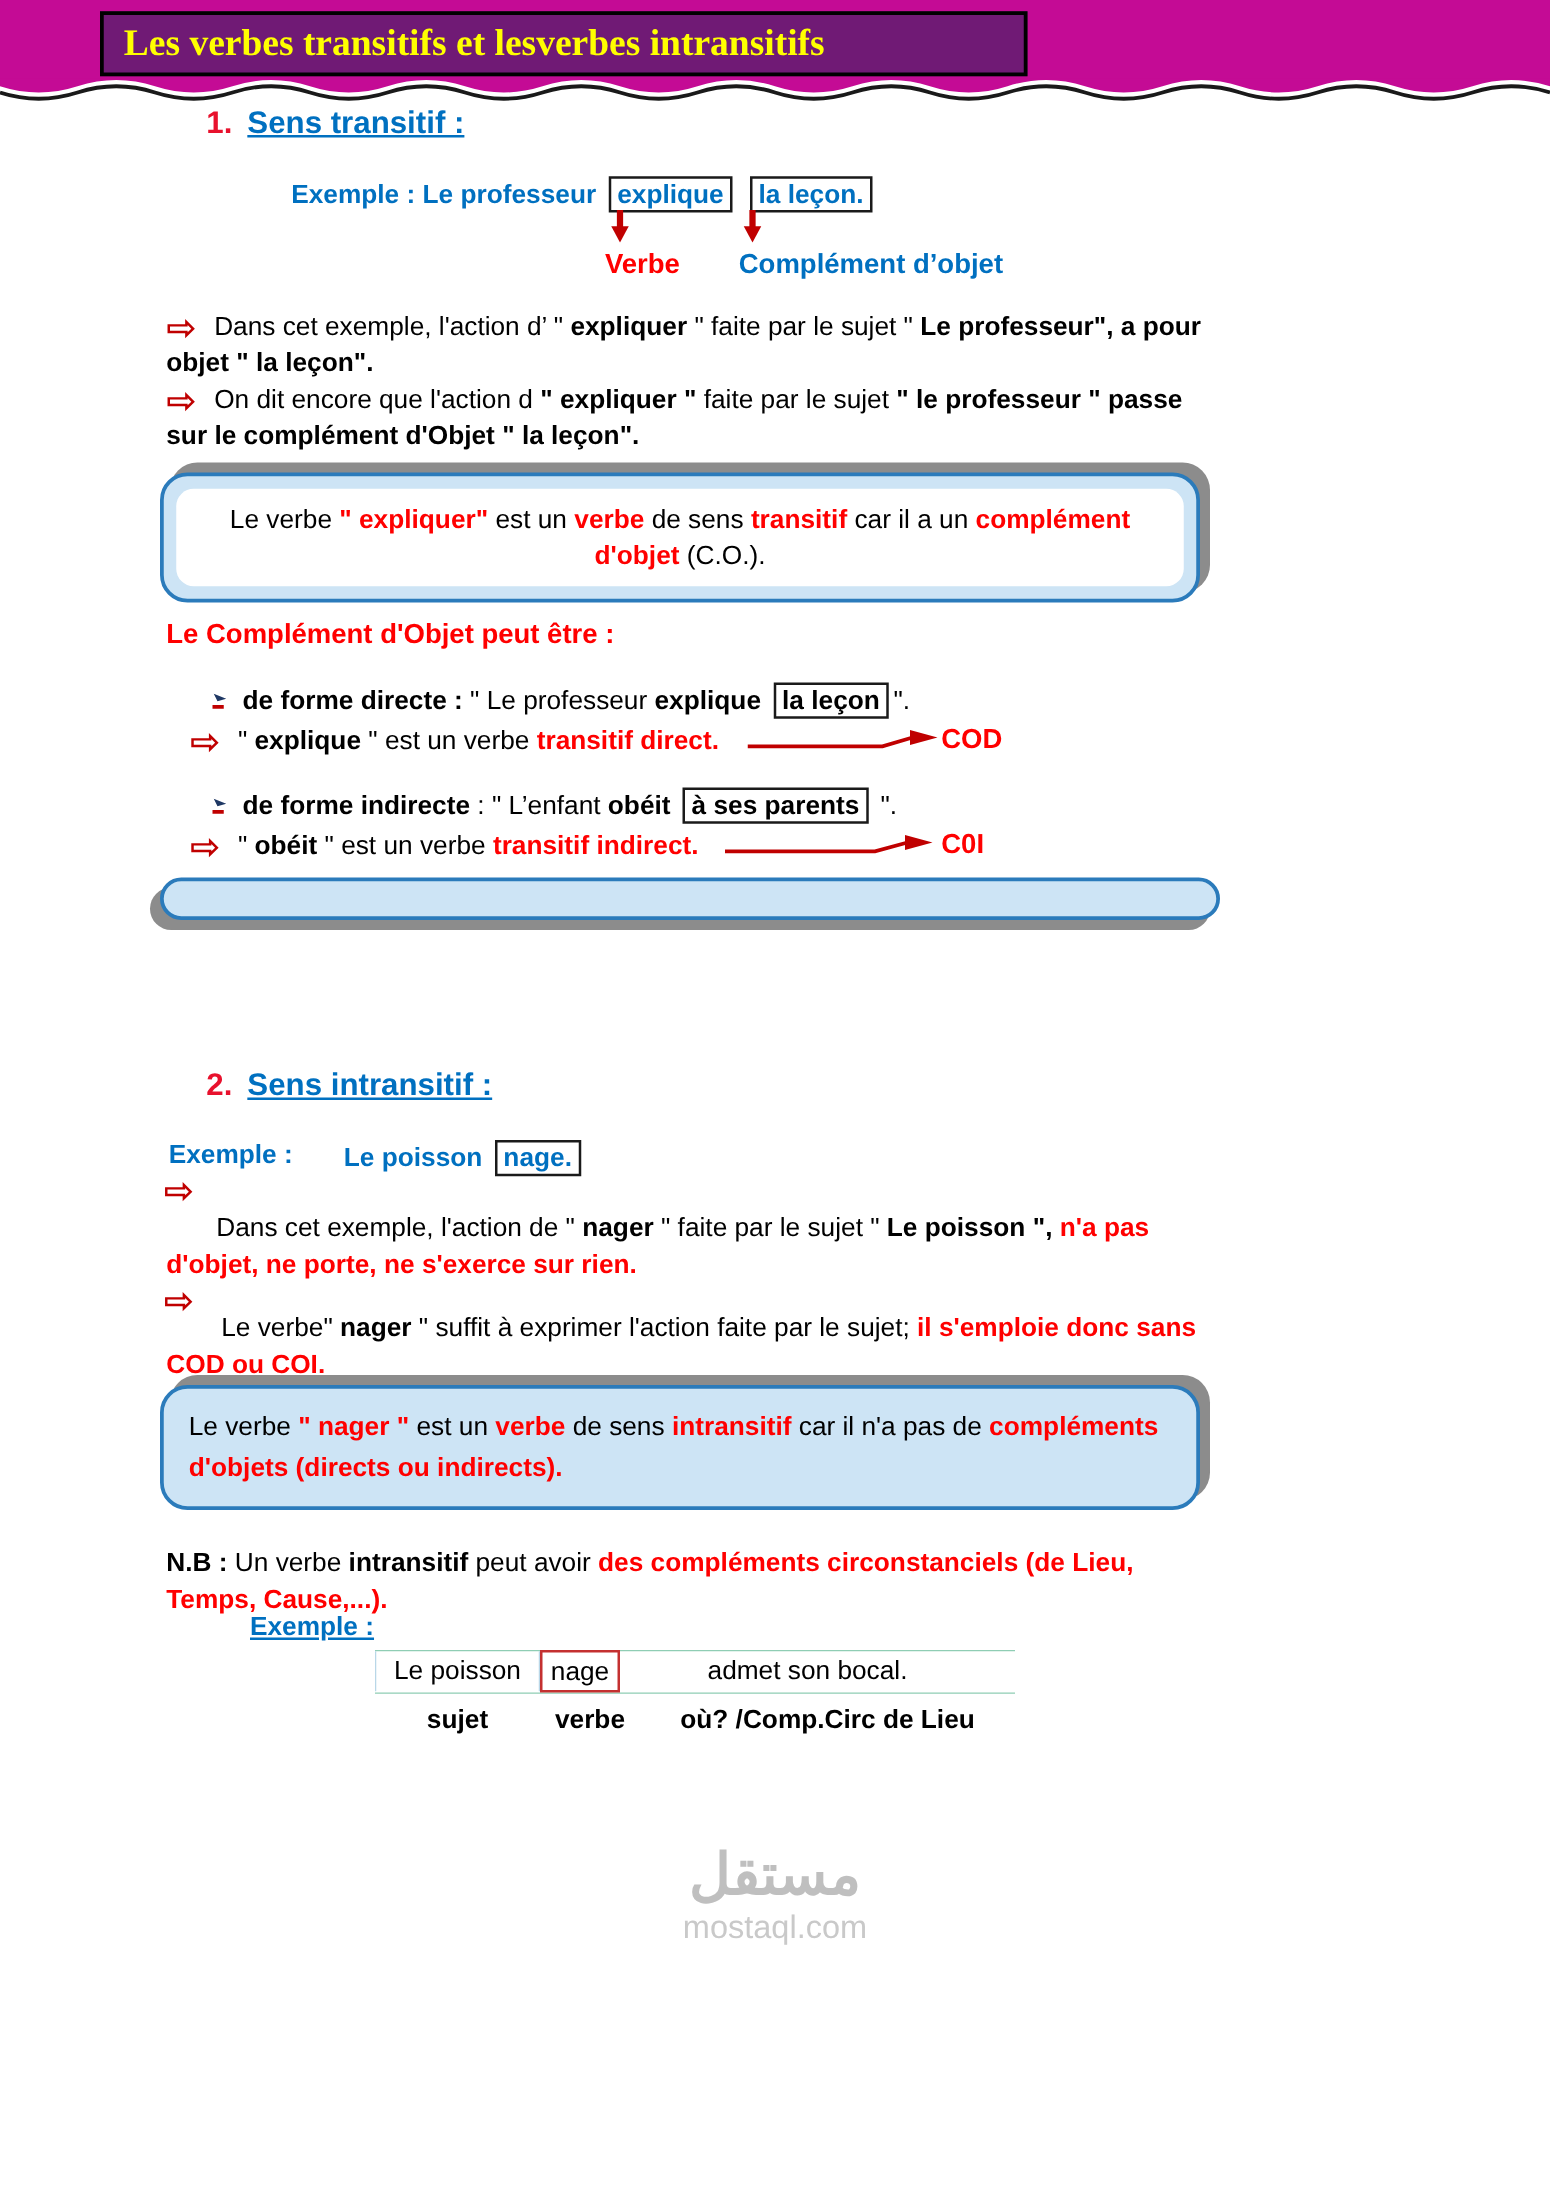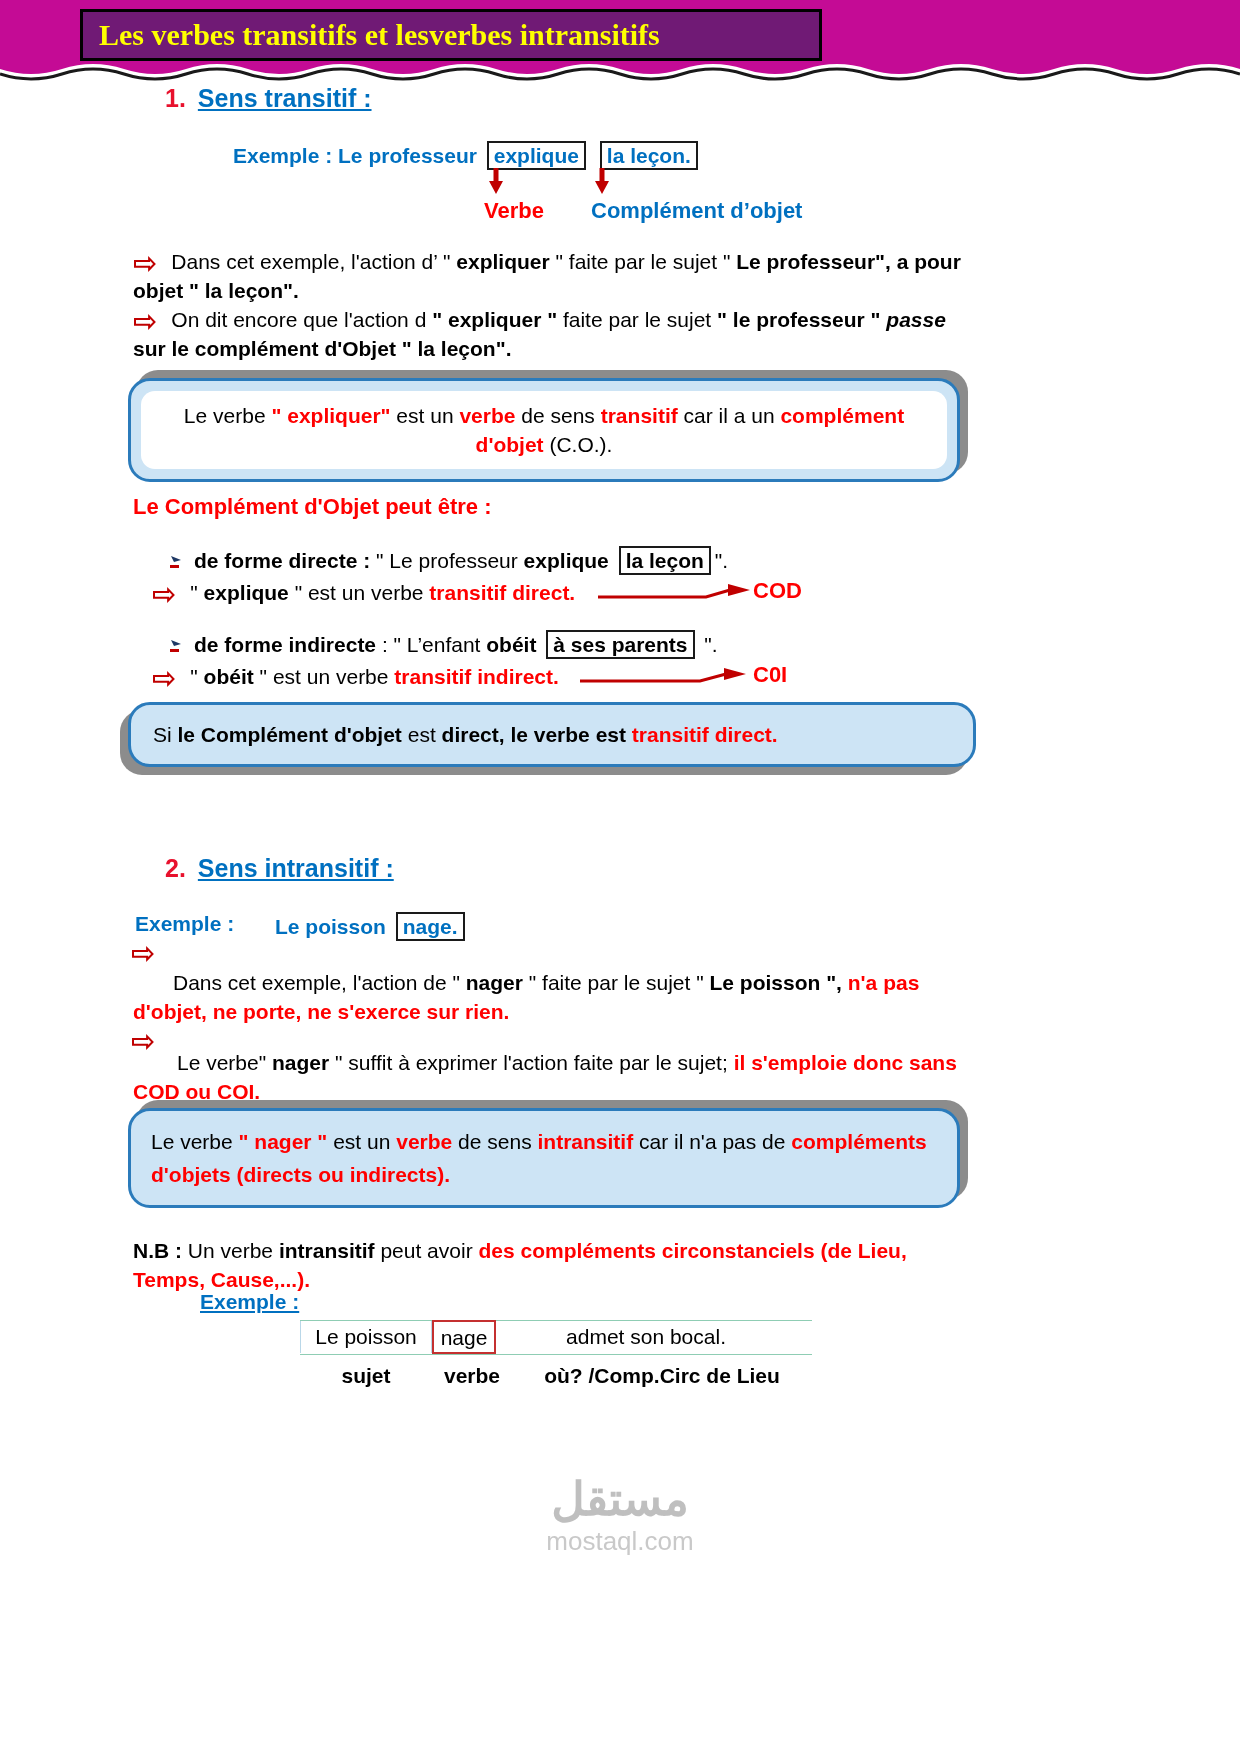--- a/index.html
+++ b/index.html
@@ -12,21 +12,21 @@
              background:#701a75;display:flex;align-items:center;padding-left:16px;box-sizing:border-box;}
   .title-box .ttl{color:#FFFF00;font-family:"Liberation Serif",serif;font-weight:bold;font-size:30px;}
   .wave-svg{position:absolute;left:0;top:63px;width:1240px;height:24px;}
   
   .h1{font-size:25px;font-weight:bold;white-space:nowrap;}
   .h1 .num{color:#E8112D;margin-right:12px;}
   .h1 .ttl{color:#0070C0;text-decoration:underline;}
   
   .para{line-height:29px;}
   .s-b{font-weight:bold;}
-  .s-bi{font-weight:bold;font-style:italic;}
+  .s-bi{font-weight:bold;}
   .s-rb{color:#FF0000;font-weight:bold;}
   .s-rbu{color:#FF0000;font-weight:bold;}
   .s-bl{color:#0070C0;}
   .s-blb{color:#0070C0;font-weight:bold;}
   .s-box{border:2px solid #1a1a1a;padding:1px 5px;margin:0 4px;display:inline-block;line-height:23px;}
   
   .block-arrow{color:#C00000;font-family:"DejaVu Sans",sans-serif;font-weight:bold;
                font-size:29px;line-height:20px;vertical-align:-4px;margin-right:14px;}
   .red-label{color:#FF0000;font-weight:bold;font-size:22px;}
   .blue-label{color:#0070C0;font-weight:bold;font-size:22px;}
@@ -106,21 +106,20 @@
     </svg><span class="s-b">de forme indirecte</span><span> : " L’enfant </span><span class="s-b">obéit </span><span class="s-b s-box">à ses parents</span><span> ".</span></div>
 
 <div class="abs para" style="left:152px;top:662px;white-space:nowrap;"><span class="block-arrow">⇨</span><span>" </span><span class="s-b">obéit</span><span> " est un verbe </span><span class="s-rbu">transitif indirect.</span></div>
 <svg class="abs" style="left:580px;top:666px;" width="190" height="24" viewBox="0 0 190 24">
   <path d="M0,15 L120,15 L146,8" stroke="#C00000" stroke-width="3" fill="none"></path>
   <polygon points="144,2 166,8 144,14" fill="#C00000"></polygon>
 </svg>
 <div class="abs red-label" style="left:753px;top:662px;">C0I</div>
 
 <div class="abs bluebox shadow-dl" style="left:128px;top:702px;width:848px;padding:14px 22px;">
-  <div class="para" style="line-height:31px;"><span>Si </span><span class="s-b">le Complément d'objet</span><span> est </span><span class="s-b">direct, le verbe est </span><span class="s-rbu">transitif direct.</span></div>
 </div>
 
 <div class="abs h1" style="left:165px;top:854px;">
   <span class="num">2.</span><span class="ttl">Sens intransitif :</span>
 </div>
 
 <div class="abs ex-label" style="left:135px;top:912px;">Exemple :</div>
 <div class="abs para" style="left:275px;top:912px;white-space:nowrap;"><span class="s-blb">Le poisson </span><span class="s-blb s-box">nage.</span></div>
 
 <div class="abs" style="left:131px;top:940px;"><span class="block-arrow">⇨</span></div>

